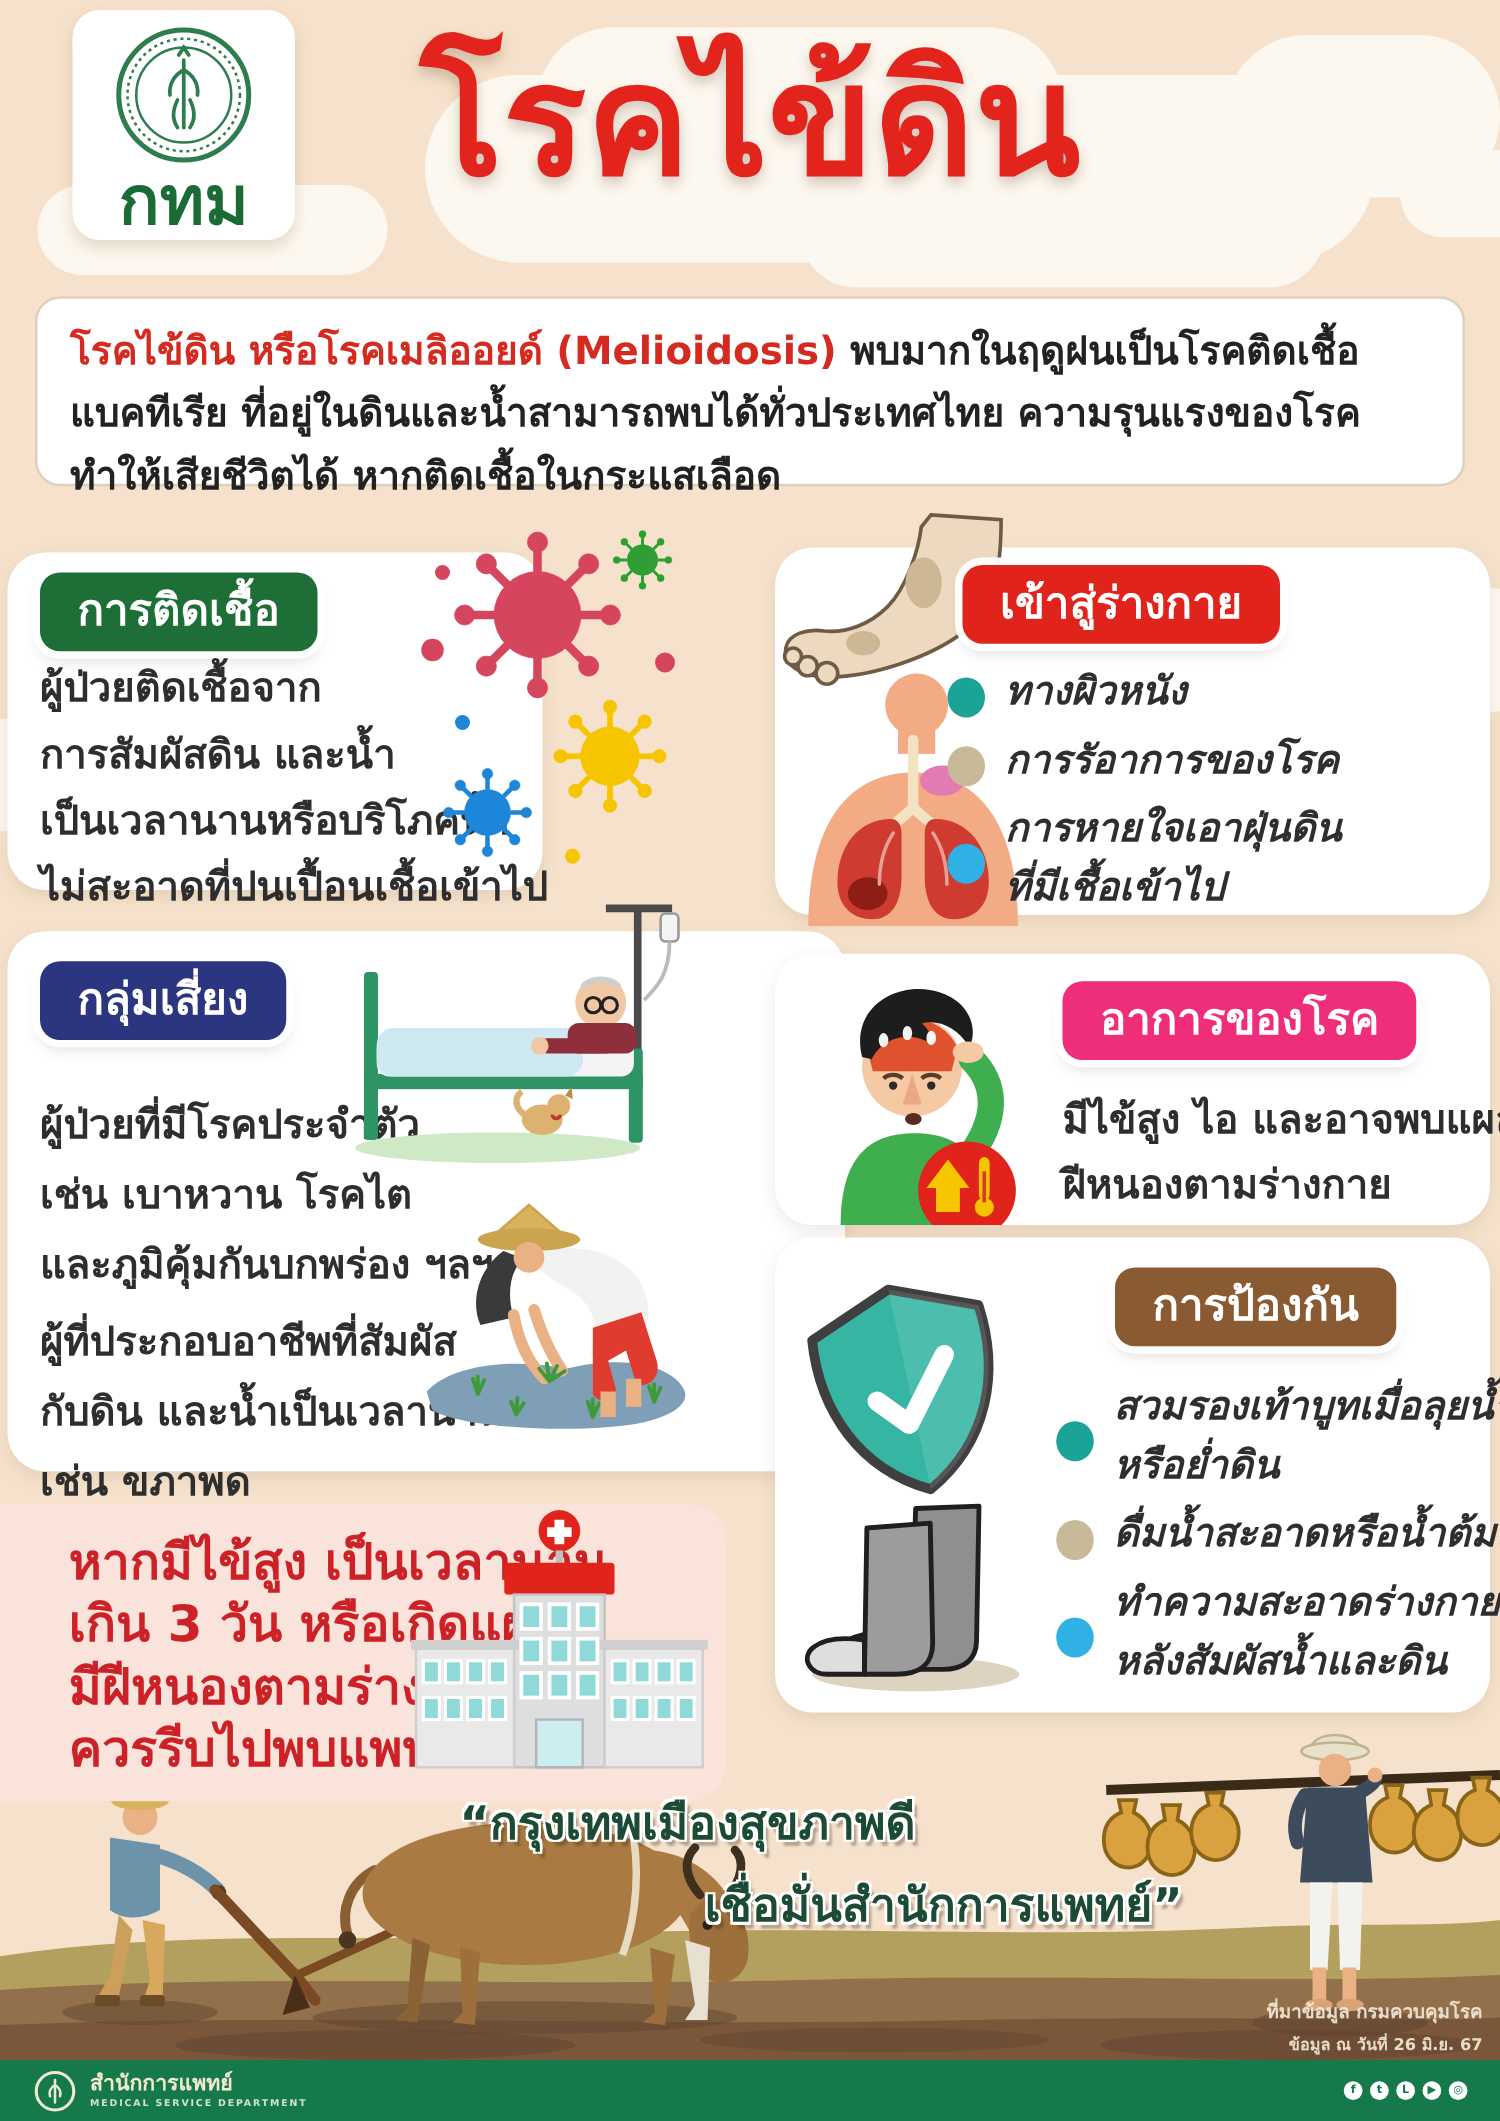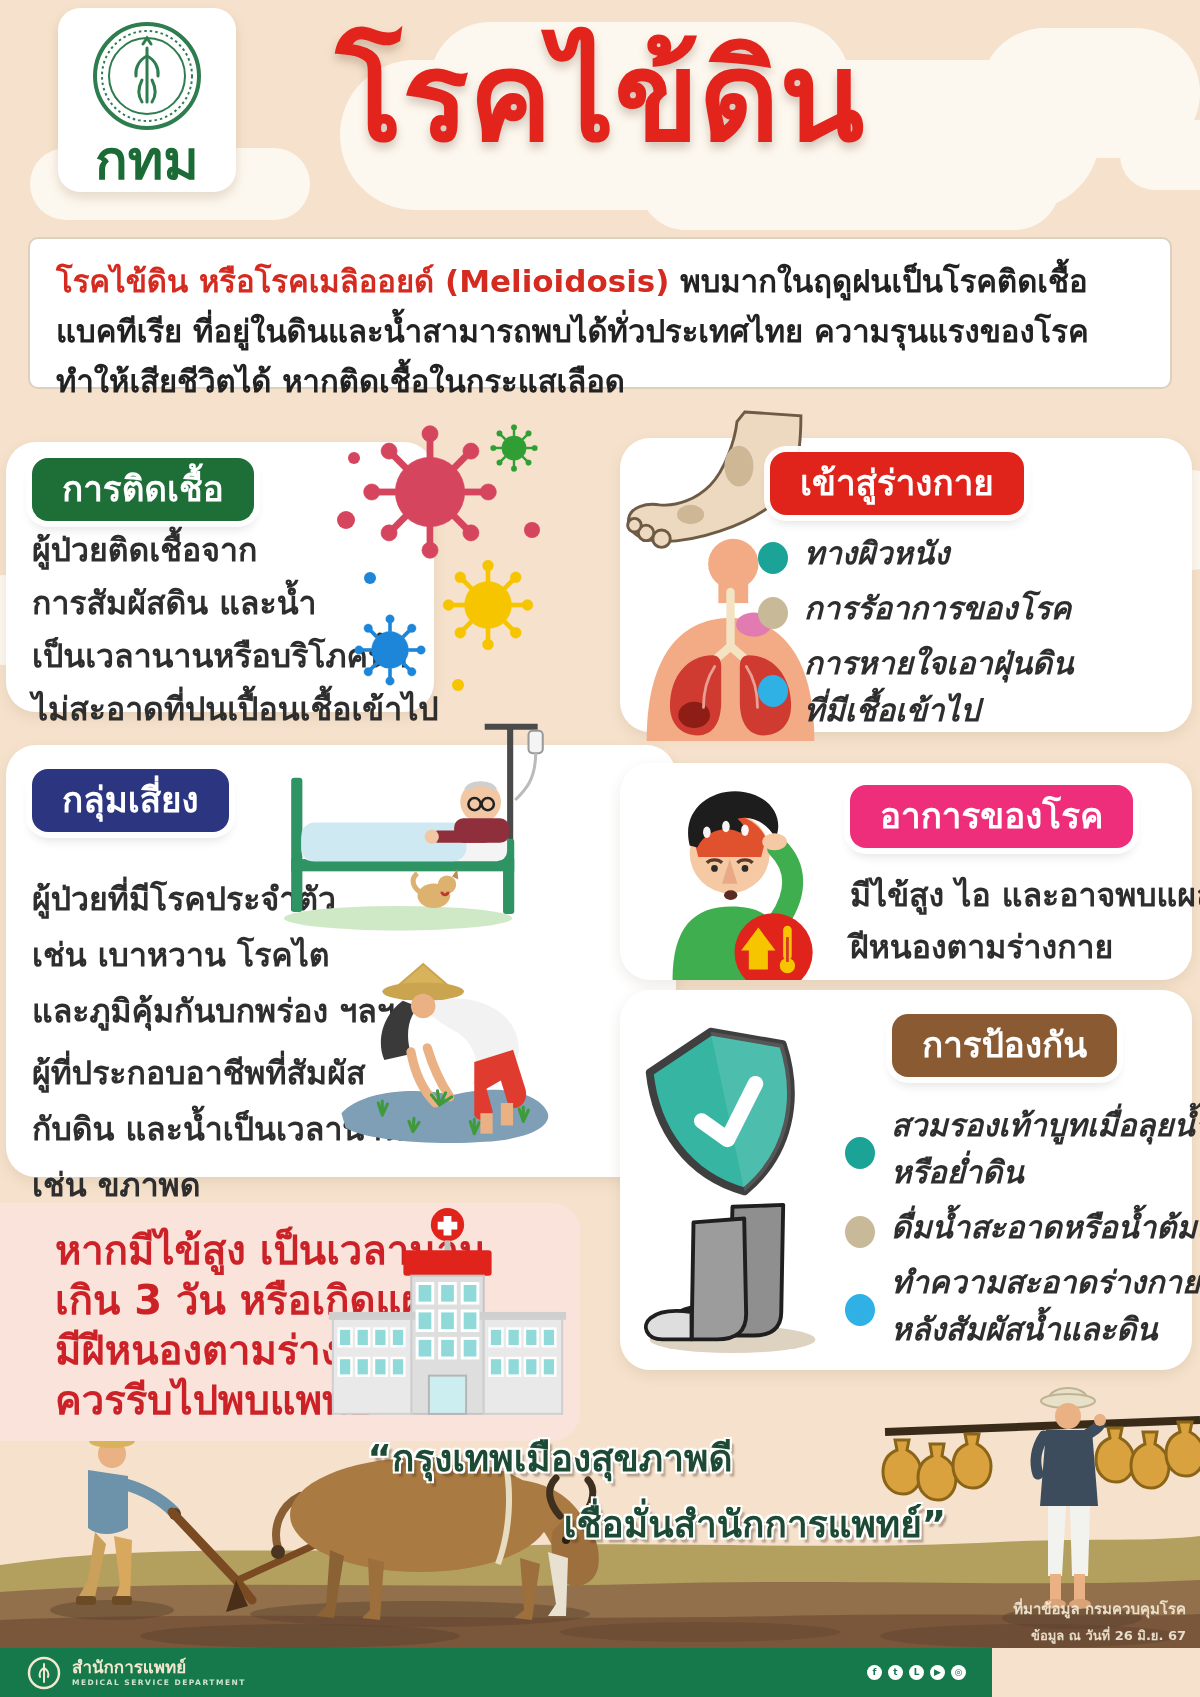--- a/index.html
+++ b/index.html
@@ -12,21 +12,21 @@
   
   .logo-card{position:absolute;left:58px;top:8px;width:178px;height:184px;background:#fff;border-radius:22px;
     box-shadow:0 6px 12px rgba(120,80,40,.18);z-index:3;text-align:center;}
   .logo-abbr{font-size:54px;font-weight:800;color:#1a6b35;line-height:1;margin-top:2px;}
   .main-title{position:absolute;left:240px;top:26px;width:720px;text-align:center;z-index:3;
     font-size:124px;font-weight:800;color:#e2241d;line-height:1.15;
     text-shadow:0 6px 10px rgba(90,50,30,.25);}
 
   
   .intro-box{position:absolute;left:28px;top:237px;width:1144px;height:152px;background:#fff;border:2px solid #ddd0bd;
-    border-radius:10px;z-index:3;box-sizing:border-box;padding:17px 26px;font-size:31px;line-height:50px;color:#222;font-weight:700;}
+    border-radius:20px;z-index:3;box-sizing:border-box;padding:17px 26px;font-size:31px;line-height:50px;color:#222;font-weight:700;}
   .intro-lead{color:#d42a20;font-weight:800;}
 
   
   .card{position:absolute;background:#fff;border-radius:30px;box-shadow:0 5px 14px rgba(90,60,30,.10);z-index:3;}
   .badge{position:absolute;color:#fff;font-weight:800;font-size:35px;line-height:1;padding:14px 30px;border-radius:16px;
     box-shadow:0 0 0 6px rgba(255,255,255,.95),0 7px 12px rgba(0,0,0,.14);white-space:nowrap;}
   .b-green{background:#1e6e38}.b-red{background:#e0241b}.b-navy{background:#2c3580}.b-pink{background:#ee2e7b}.b-brown{background:#8a5a33}
   .lines{position:absolute;}
   .lines div{font-size:32px;font-weight:700;color:#2e2e2e;white-space:nowrap;}
   .ill{position:absolute;}
@@ -45,21 +45,21 @@
 
   
   .scene{position:absolute;left:0;top:1280px;width:1200px;height:368px;z-index:1;}
   .quote{position:absolute;z-index:2;font-size:37px;font-weight:800;color:#1d4a35;text-align:center;white-space:nowrap;
     text-shadow:2px 2px 0 #fff,-2px 2px 0 #fff,2px -2px 0 #fff,-2px -2px 0 #fff,4px 5px 2px rgba(60,40,20,.35);}
   .credits{position:absolute;right:14px;top:1597px;z-index:2;text-align:right;color:#f5ecd9;opacity:.9;}
   .credits .c1{font-size:15px;font-weight:700;}
   .credits .c2{font-size:13px;font-weight:700;margin-top:4px;}
 
   
-  .footer{position:absolute;left:0;top:1648px;width:992px;height:49px;background:#15794b;z-index:4;
+  .footer{position:absolute;left:0;top:1648px;width:1200px;height:49px;background:#15794b;z-index:4;
     display:flex;align-items:center;justify-content:space-between;box-sizing:border-box;padding:0 26px;}
   .f-left{display:flex;align-items:center;gap:10px;}
   .f-org{color:#f2e8cf;font-size:17px;font-weight:800;line-height:1.1;}
   .f-org-en{color:#cfe3cf;font-size:7.5px;letter-spacing:1.5px;font-weight:700;margin-top:2px;}
   .socials{display:flex;gap:6px;align-items:center;}
   .soc{width:15px;height:15px;border-radius:50%;background:#fff;color:#15794b;font-size:9px;font-weight:800;
     display:flex;align-items:center;justify-content:center;line-height:1;}
 </style>
 </head>
 <body>

